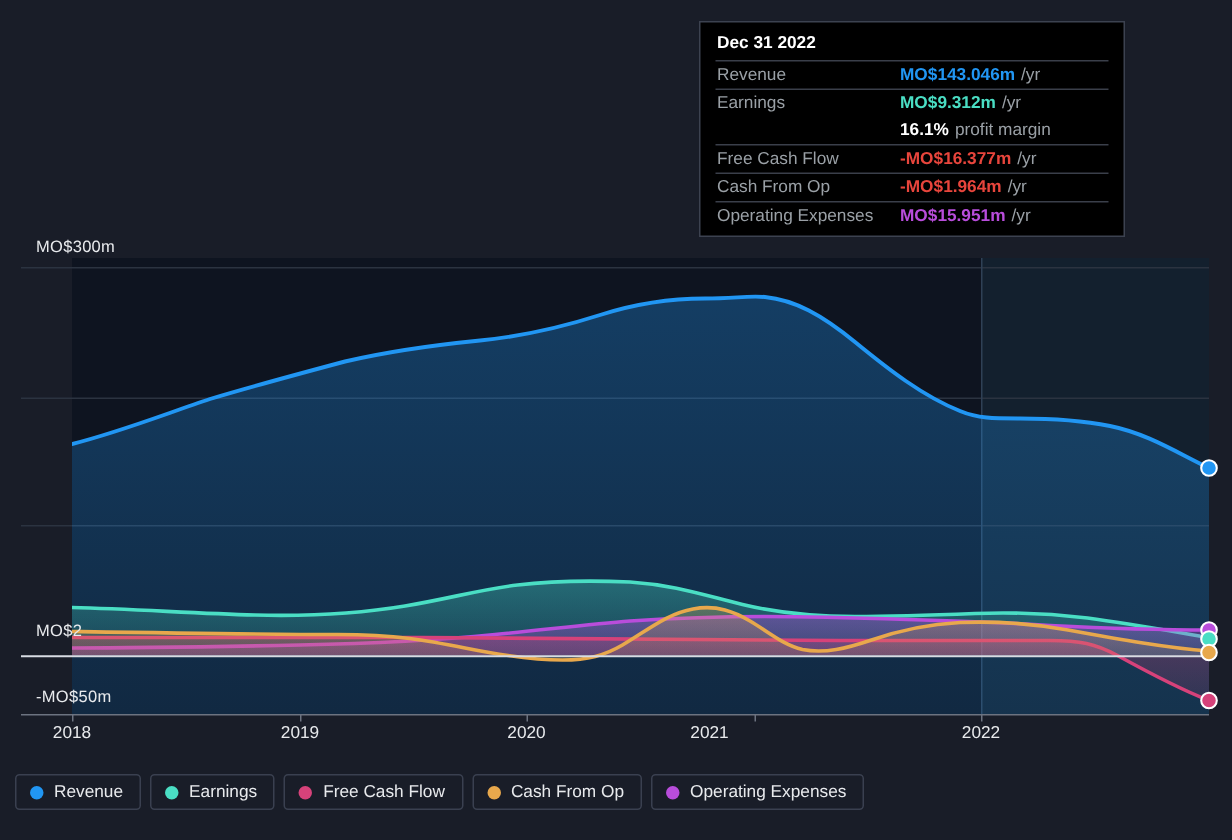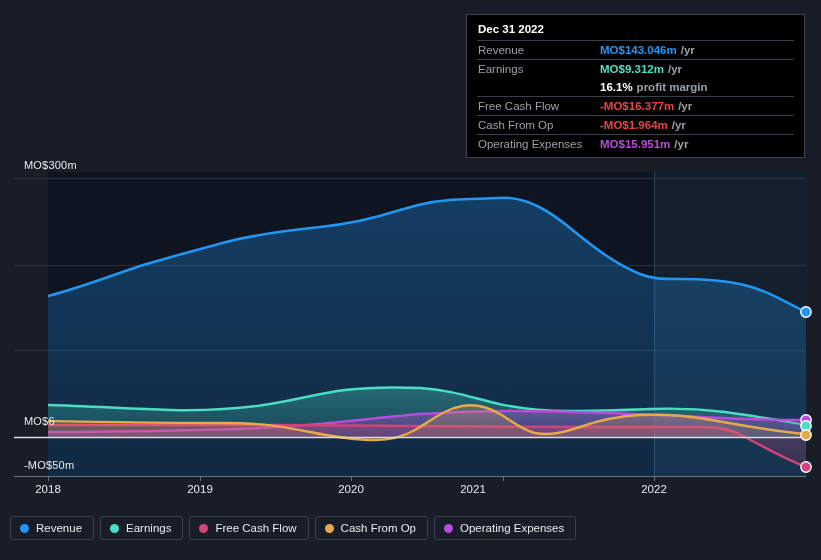--- a/index.html
+++ b/index.html
@@ -44,21 +44,21 @@
     color: #e8eaed;
     transform: translateX(-50%);
     white-space: nowrap;
   }
 
   
   #tooltip {
     position: absolute;
     left: 466px;
     top: 14px;
-    width: 339px;
+    width: 284px;
     background: #000000;
     border: 1px solid #3c4250;
     box-sizing: border-box;
     padding: 6px 10px 4px 10px;
   }
   #tooltip .tt-title {
     font-size: 11.5px;
     font-weight: bold;
     color: #ffffff;
     padding: 2px 0 5px 1px;
@@ -77,21 +77,21 @@
     width: 122px;
     flex: 0 0 122px;
     white-space: nowrap;
   }
   .tt-val {
     font-weight: bold;
     white-space: nowrap;
   }
   .tt-suffix {
     color: #9aa0a6;
-    font-weight: bold;
+    font-weight: normal;
     margin-left: 4px;
     white-space: nowrap;
   }
 
   
   #legend {
     position: absolute;
     left: 10px;
     top: 516px;
     display: flex;
@@ -235,21 +235,21 @@
     <g>
       <circle cx="806" cy="312" r="5.2" fill="#2196f3" stroke="#ffffff" stroke-width="1.4"></circle>
       <circle cx="806" cy="420" r="5.2" fill="#b84ddb" stroke="#ffffff" stroke-width="1.4"></circle>
       <circle cx="806" cy="426" r="5.2" fill="#4adec4" stroke="#ffffff" stroke-width="1.4"></circle>
       <circle cx="806" cy="435" r="5.2" fill="#e8a84c" stroke="#ffffff" stroke-width="1.4"></circle>
       <circle cx="806" cy="467" r="5.2" fill="#d6427a" stroke="#ffffff" stroke-width="1.4"></circle>
     </g>
   </svg>
 
   <div class="axis-label y-label-top">MO$300m</div>
-  <div class="axis-label y-label-zero">MO$6</div>
+  <div class="axis-label y-label-zero">MO$2</div>
   <div class="axis-label y-label-neg">-MO$50m</div>
 
   <div class="x-tick-label" style="left:48px;">2018</div>
   <div class="x-tick-label" style="left:200px;">2019</div>
   <div class="x-tick-label" style="left:351px;">2020</div>
   <div class="x-tick-label" style="left:473px;">2021</div>
   <div class="x-tick-label" style="left:654px;">2022</div>
 
   <div id="tooltip">
     <div class="tt-title">Dec 31 2022</div>

